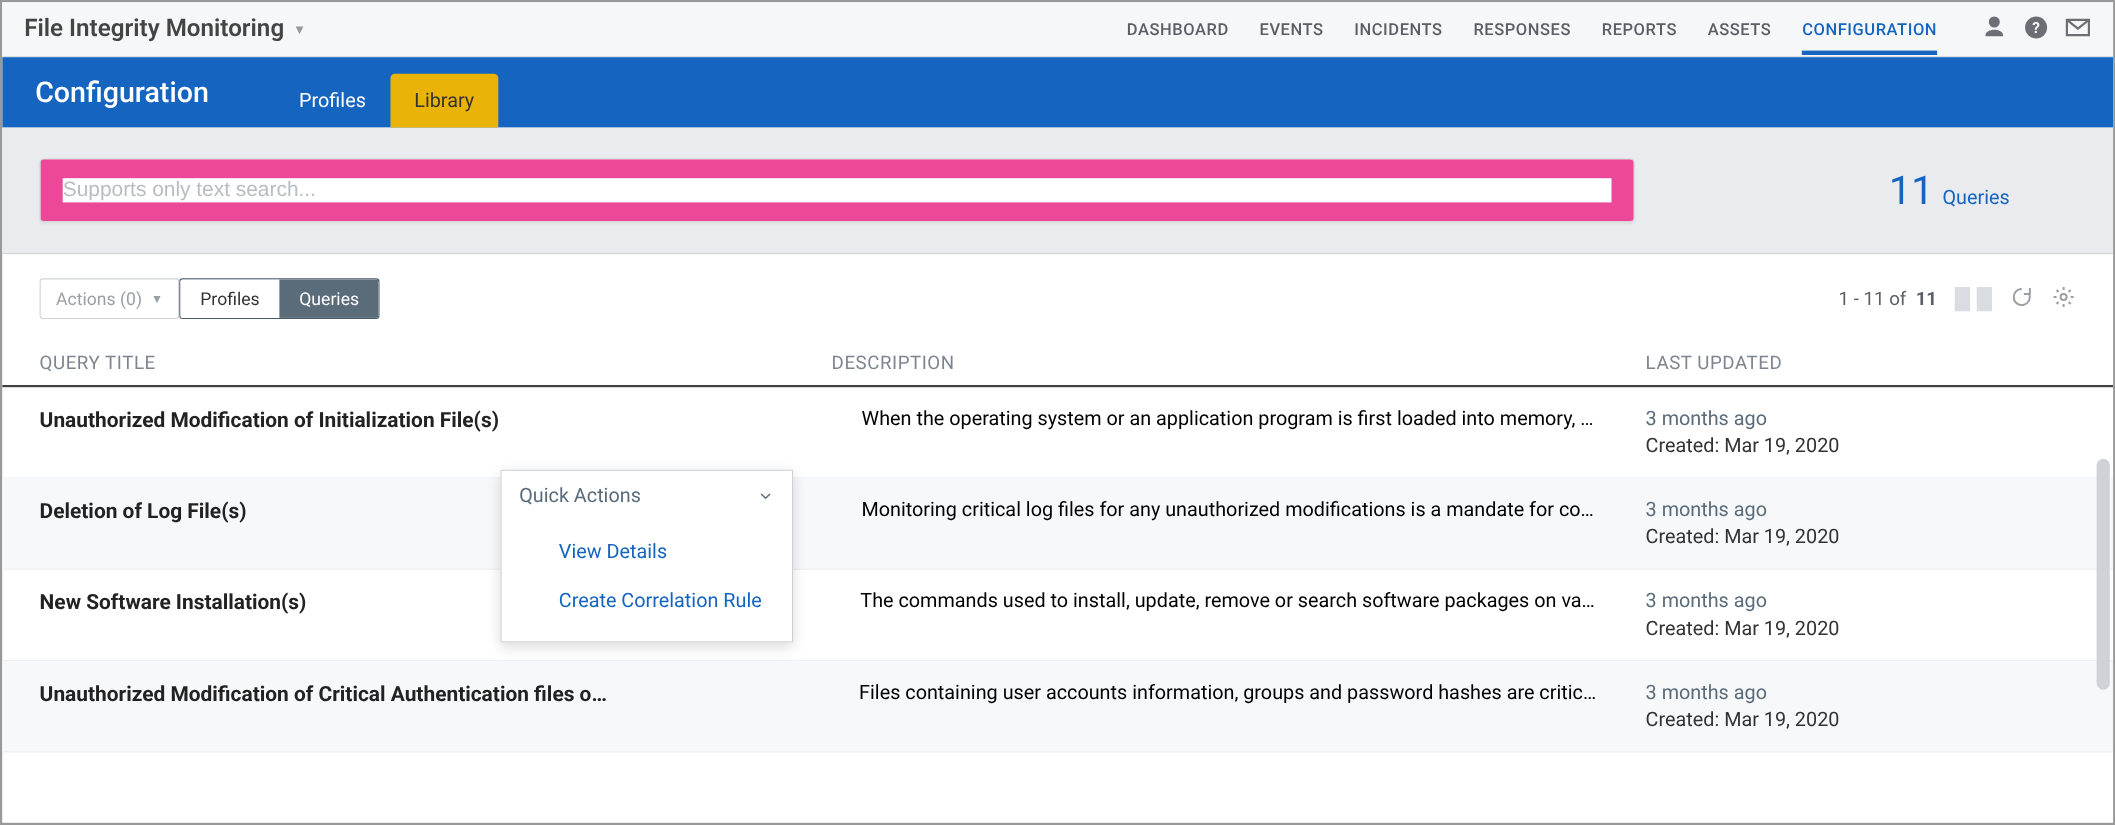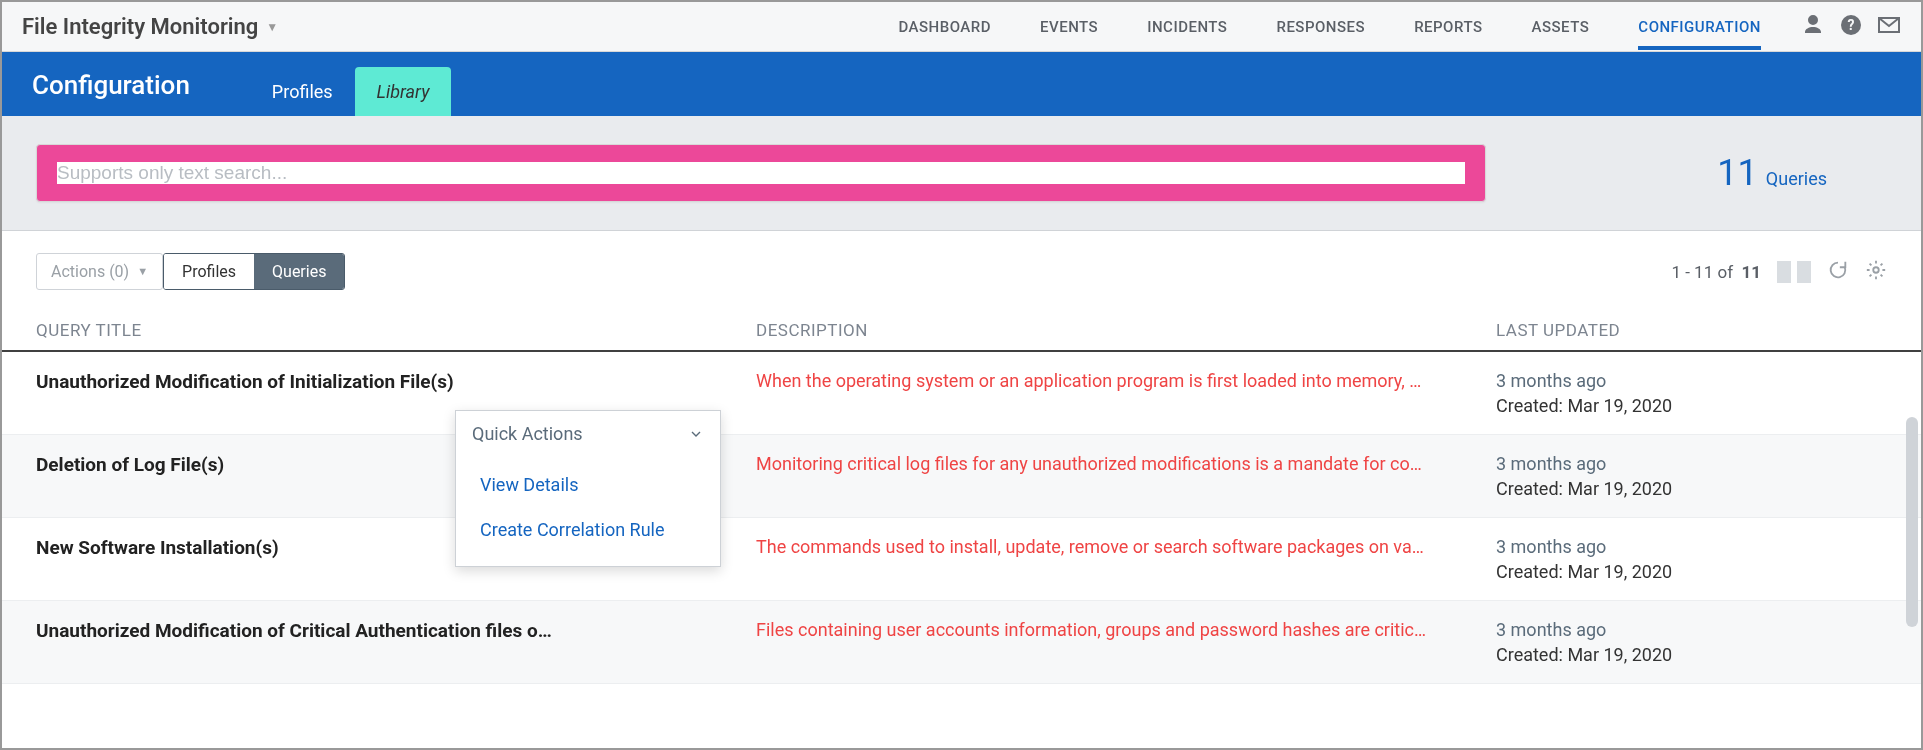--- a/index.html
+++ b/index.html
@@ -4,31 +4,31 @@
 <style>
 * { margin: 0; padding: 0; box-sizing: border-box; }
 body { font-family: -apple-system, BlinkMacSystemFont, "Segoe UI", Roboto, Arial, sans-serif; background: #fff; color: #333; width: 1923px; }
 .app-frame { border: 2px solid #999; width: 1923px; height: 750px; position: relative; overflow: hidden; }
 
 
 .topbar { display: flex; align-items: center; height: 50px; background: #f6f7f8; border-bottom: 1px solid #d8d8d8; padding: 0 20px; }
 .app-title { font-size: 22px; font-weight: 600; color: #444; display: flex; align-items: center; gap: 8px; }
 .app-title .chev { color: #999; font-size: 12px; }
 .topnav { display: flex; gap: 28px; margin-left: auto; margin-right: 40px; }
-.topnav-item { font-size: 15px; font-weight: 500; letter-spacing: 0.5px; color: #5a5f66; padding: 14px 0; cursor: pointer; margin-left: 21px; }
+.topnav-item { font-size: 15px; font-weight: 500; letter-spacing: 0.5px; color: #5a5f66; padding: 14px 0; cursor: pointer; }
 .topnav-item.active { color: #1565c0; border-bottom: 4px solid #1565c0; padding-bottom: 10px; }
 .topicons { display: flex; gap: 14px; align-items: center; color: #6b6f75; }
 .topicons svg { width: 24px; height: 24px; fill: #6b6f75; }
 
 
 .subheader { background: #1565c0; display: flex; align-items: flex-end; height: 64px; padding: 0 30px; }
 .subheader-title { color: #fff; font-size: 26px; font-weight: 500; margin-right: 60px; padding-bottom: 16px; }
 .subtabs { display: flex; align-self: stretch; align-items: flex-end; }
 .subtab { color: #fff; font-size: 18px; padding: 14px 22px; cursor: pointer; }
-.subtab.active { background: #5eead4; color: #333; border-top-left-radius: 4px; border-top-right-radius: 4px; font-style: italic; }
+.subtab.active { background: #eab308; color: #333; border-top-left-radius: 4px; border-top-right-radius: 4px; }
 
 
 .searcharea { background: #e9ebee; padding: 28px 34px 28px 34px; display: flex; align-items: center; gap: 30px; border-bottom: 1px solid #d0d3d7; }
 .searchbox { flex: 1; max-width: 1450px; background: #ec4899; border: 1px solid #d8d8d8; border-radius: 4px; height: 58px; display: flex; align-items: center; padding: 0 20px; box-shadow: 0 1px 2px rgba(0,0,0,0.05); }
 .searchbox input { border: none; outline: none; width: 100%; font-size: 19px; color: #333; }
 .searchbox input::placeholder { color: #b8bdc3; }
 .countblock { margin-left: auto; margin-right: 60px; display: flex; align-items: baseline; gap: 8px; color: #1565c0; }
 .countblock .num { font-size: 36px; font-weight: 400; }
 .countblock .lbl { font-size: 18px; }
 
@@ -45,30 +45,30 @@
 .pager-icons { display: flex; gap: 6px; align-items: center; }
 .pager-icons .box { width: 14px; height: 22px; background: #d9dde1; }
 .toolbar-right svg { width: 22px; height: 22px; fill: #9aa0a6; }
 
 
 .table-head { display: grid; grid-template-columns: 720px 740px 1fr 20px; padding: 20px 34px 10px; color: #7d8590; font-size: 17px; letter-spacing: 0.5px; border-bottom: 2px solid #404040; }
 .table-body { }
 .row { display: grid; grid-template-columns: 720px 740px 1fr 20px; padding: 18px 34px; align-items: flex-start; border-bottom: 1px solid #eceef0; }
 .row.alt { background: #f7f8f9; }
 .q-title { font-size: 19px; font-weight: 700; color: #222; white-space: nowrap; overflow: hidden; text-overflow: ellipsis; }
-.q-desc { font-size: 18px; color: #ef4444; white-space: nowrap; overflow: hidden; text-overflow: ellipsis; padding-right: 20px; }
+.q-desc { font-size: 18px; color: #000000; white-space: nowrap; overflow: hidden; text-overflow: ellipsis; padding-right: 20px; text-align: center; }
 .q-updated .ago { color: #5a6b7a; font-size: 18px; }
 .q-updated .created { color: #333; font-size: 18px; margin-top: 4px; }
 
 
-.popover { position: absolute; top: 408px; left: 453px; width: 266px; background: #fff; border: 1px solid #cdd1d6; box-shadow: 0 4px 12px rgba(0,0,0,0.15); z-index: 10; }
+.popover { position: absolute; top: 425px; left: 453px; width: 266px; background: #fff; border: 1px solid #cdd1d6; box-shadow: 0 4px 12px rgba(0,0,0,0.15); z-index: 10; }
 .popover-header { display: flex; justify-content: space-between; align-items: center; padding: 12px 16px; color: #5a6b7a; font-size: 18px; }
 .popover-header svg { width: 16px; height: 16px; fill: #5a6b7a; }
 .popover-items { padding: 6px 0 14px; }
-.popover-item { padding: 12px 24px; color: #1565c0; font-size: 18px; cursor: pointer; }
+.popover-item { padding: 12px 24px; color: #1565c0; font-size: 18px; cursor: pointer; margin-left: 28px; }
 
 
 .scroll-thumb { position: absolute; right: 3px; top: 415px; width: 12px; height: 210px; background: #cfd3d8; border-radius: 6px; }
 </style>
 </head>
 <body>
 <div class="app-frame">
 
 <div class="topbar">
   <div class="app-title">

